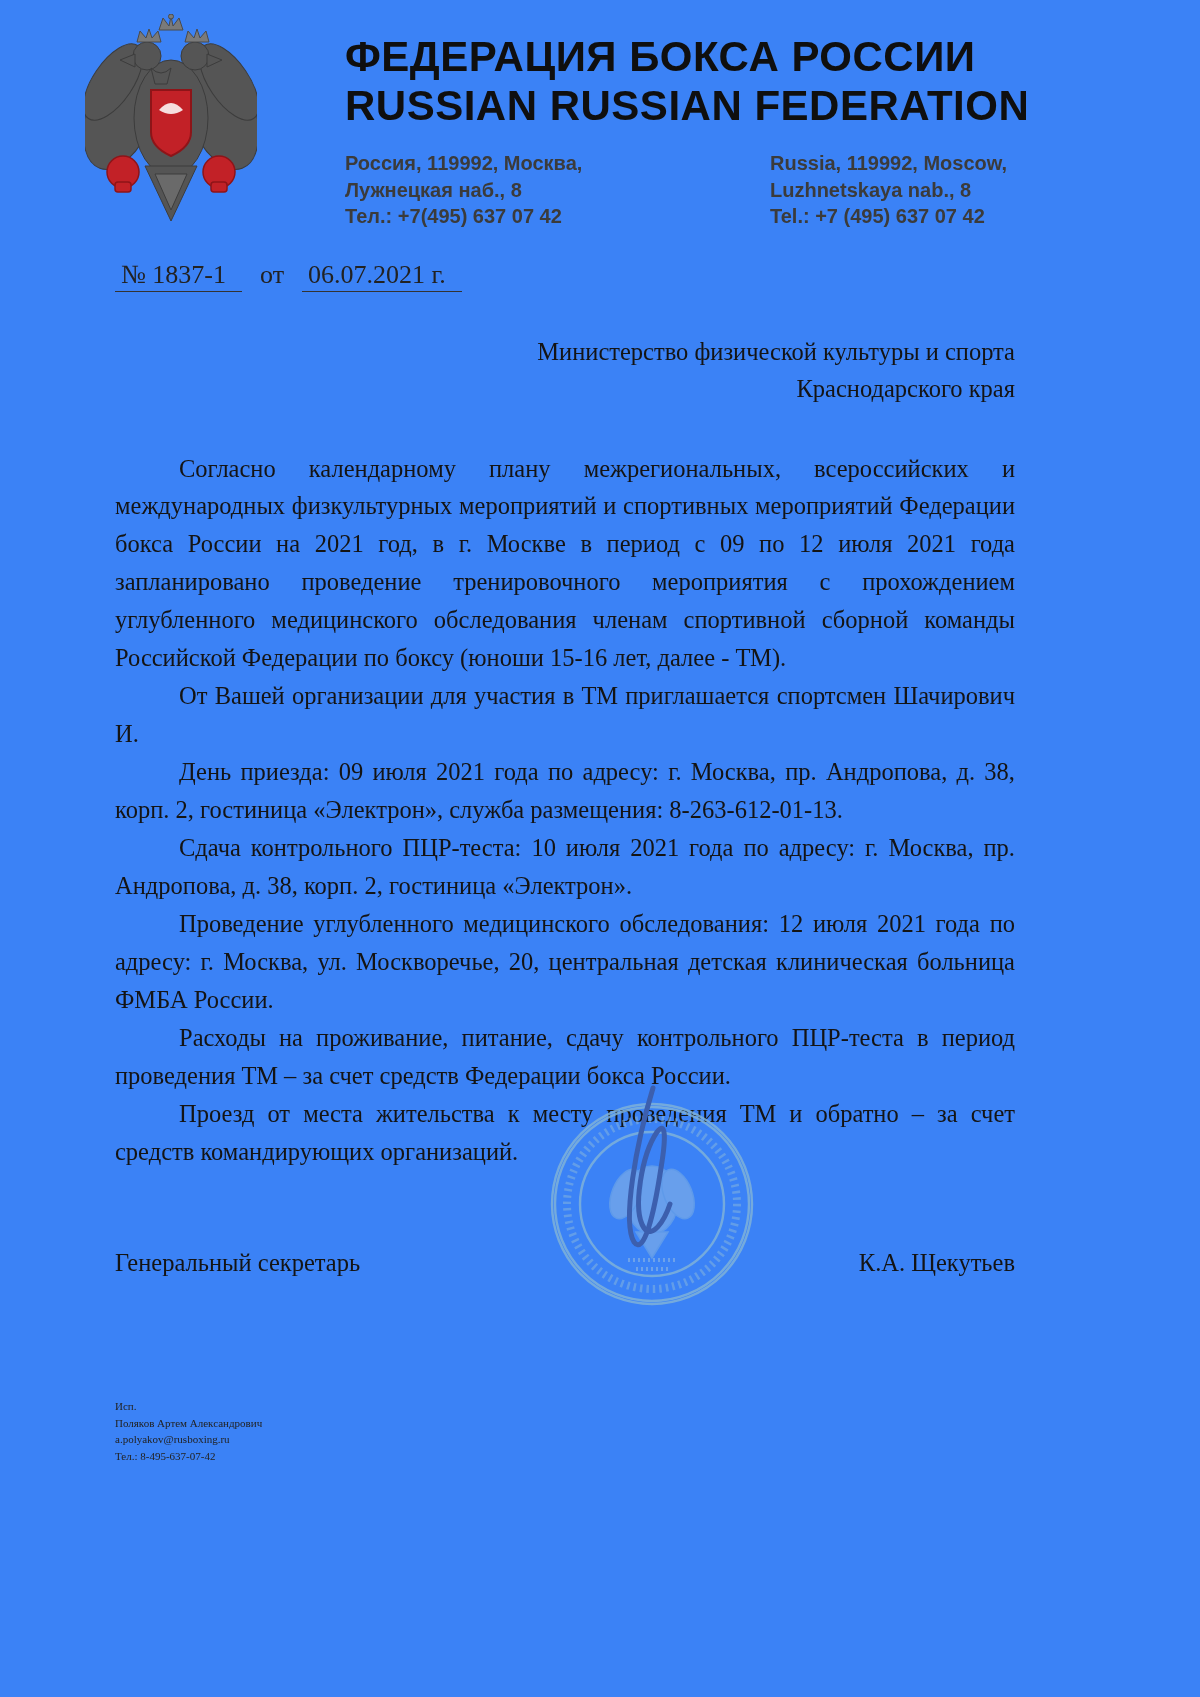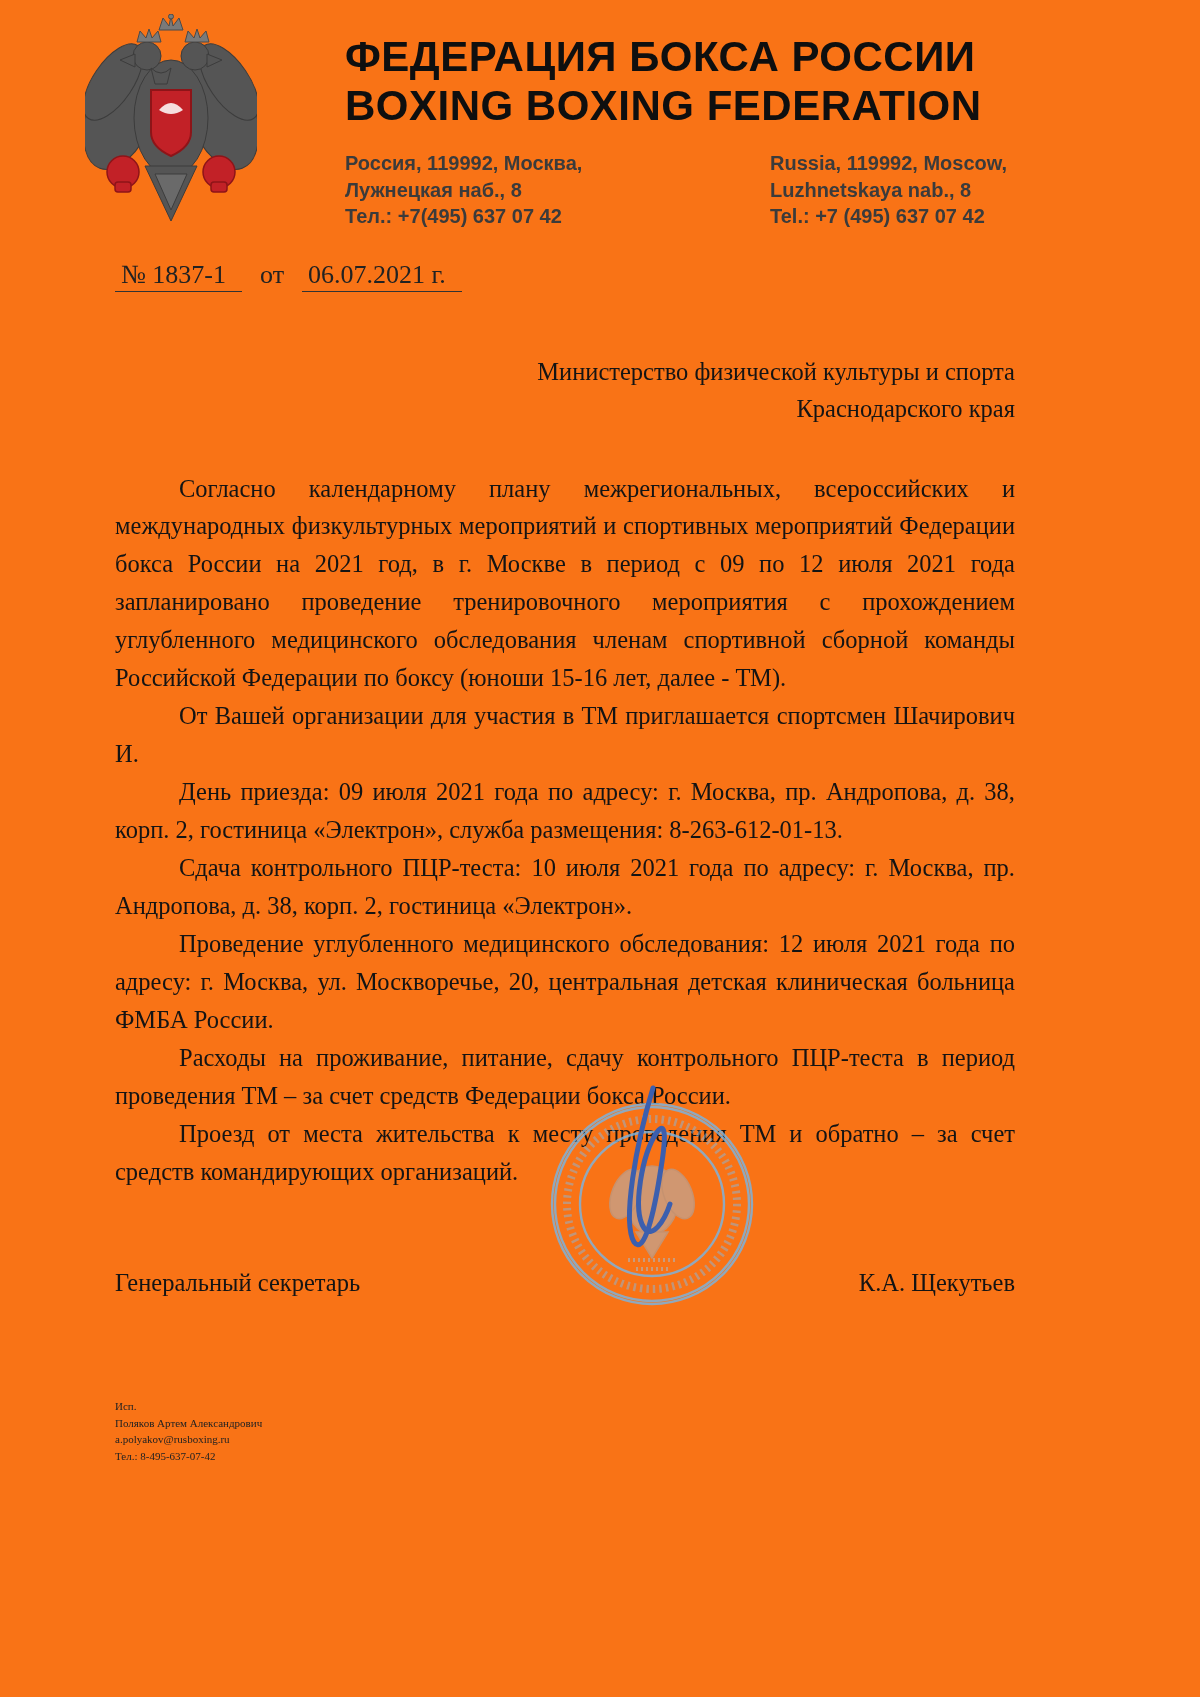--- a/index.html
+++ b/index.html
@@ -1,20 +1,20 @@
 <!DOCTYPE html>
 <html><head>
 <meta charset="utf-8">
 <style>
   html,body { margin:0; padding:0; background:#e8e8e8; }
   .page {
     position:relative;
     width:1200px; height:1697px;
     margin:0 auto;
-    background:#f97316;
+    background:#3b82f6;
     overflow:hidden;
     color:#1a1a1a;
     font-family:"Liberation Serif", serif;
   }
 
   
   .letterhead { display:flex; padding:14px 70px 0 85px; }
   .emblem { width:172px; flex:0 0 172px; margin-right:88px; }
   .lh-text { flex:1; padding-top:18px; }
   .lh-title {
@@ -30,21 +30,21 @@
   .addr-col { width:425px; }
   .addr-col.right { width:auto; }
 
   
   .ref-line { margin:30px 0 0 115px; font-size:26px; color:#222; }
   .ref-line .u { border-bottom:1.6px solid #333; padding:0 16px 2px 6px; }
   .ref-line .gap { display:inline-block; width:18px; }
 
   
   .recipient {
-    margin:64px 185px 0 115px;
+    margin:44px 185px 0 115px;
     text-align:right; font-size:24.5px; line-height:1.5; color:#141414;
   }
 
   
   .body-text { margin:42px 185px 0 115px; font-size:24.5px; line-height:1.55; color:#141414; }
   .body-text p { margin:0; text-indent:64px; text-align:justify; }
 
   
   .signature-row {
     margin:78px 185px 17px 115px;
@@ -103,21 +103,21 @@
         <g fill="#c22127" stroke="#8e1418" stroke-width="1.5">
           <circle cx="38" cy="158" r="16"></circle>
           <circle cx="134" cy="158" r="16"></circle>
           <rect x="30" y="168" width="16" height="10" rx="3"></rect>
           <rect x="126" y="168" width="16" height="10" rx="3"></rect>
         </g>
       </svg>
     </div>
     <div class="lh-text">
       <div class="lh-title">ФЕДЕРАЦИЯ БОКСА РОССИИ</div>
-      <div class="lh-title">BOXING BOXING FEDERATION</div>
+      <div class="lh-title">RUSSIAN RUSSIAN FEDERATION</div>
       <div class="addresses">
         <div class="addr-col">
           <div>Россия, 119992, Москва,</div>
           <div>Лужнецкая наб., 8</div>
           <div>Тел.: +7(495) 637 07 42</div>
         </div>
         <div class="addr-col right">
           <div>Russia, 119992, Moscow,</div>
           <div>Luzhnetskaya nab., 8</div>
           <div>Tel.: +7 (495) 637 07 42</div>

